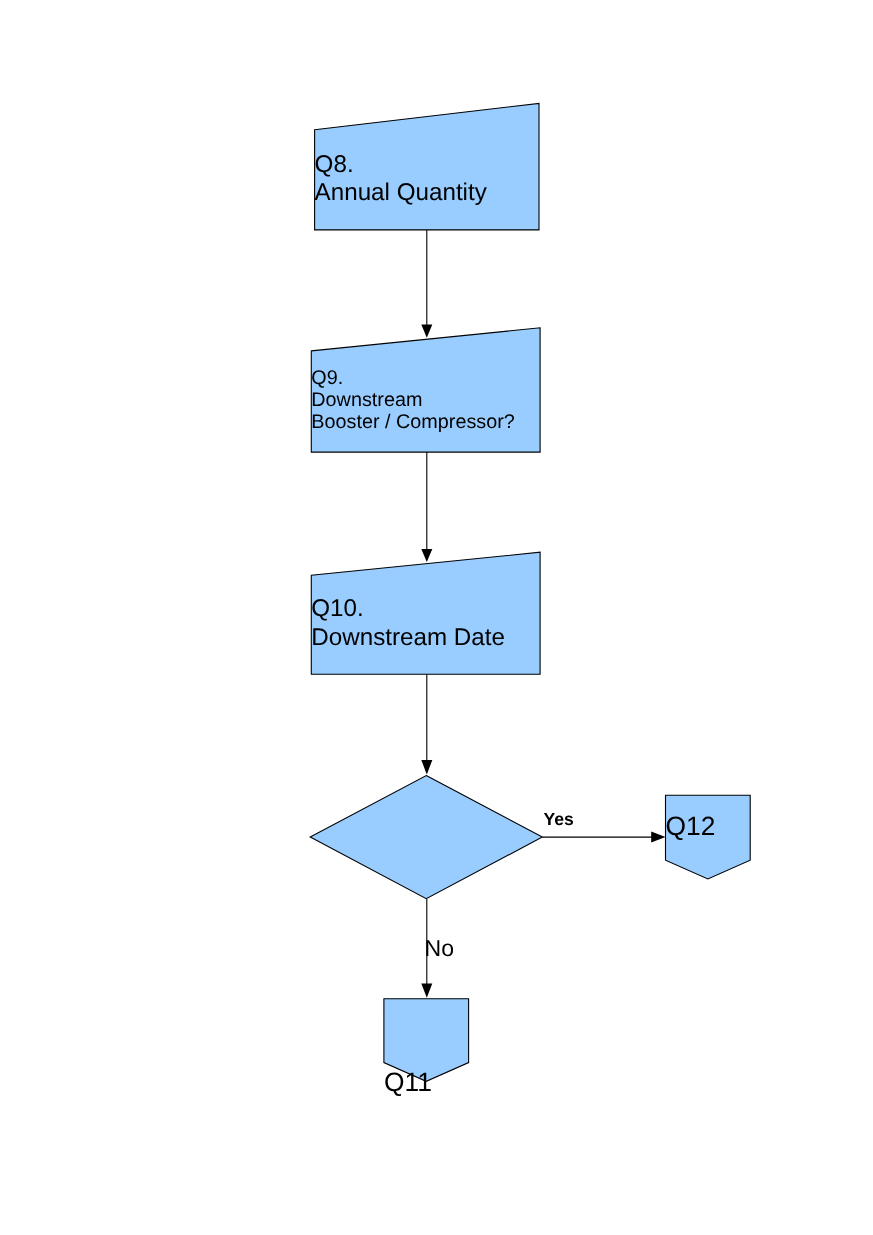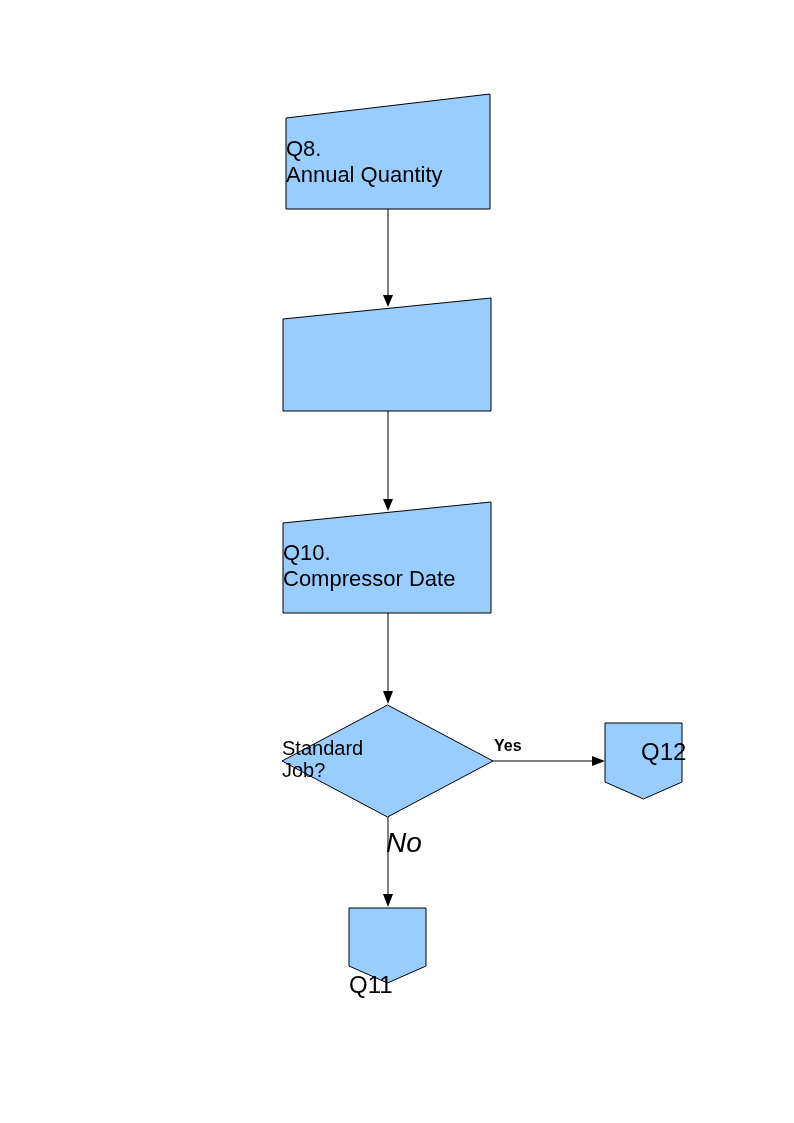--- a/index.html
+++ b/index.html
@@ -50,35 +50,34 @@
   .label-q10 {
     left: 283px; top: 540px; width: 208px;
     font-size: 22px; line-height: 26px;
   }
   .label-decision {
     left: 282px; top: 737px; width: 211px;
     font-size: 20px; line-height: 22px;
   }
   .label-q12 {
     left: 605px; top: 740px; width: 77px;
-    font-size: 24px; line-height: 24px; margin-left: 36px;
+    font-size: 24px; line-height: 24px;
   }
   .label-q11 {
     left: 349px; top: 925px; width: 77px;
     font-size: 24px; line-height: 24px; margin-top: 48px;
   }
   .label-yes {
     left: 494px; top: 734px; width: 86px;
     font-size: 16px; line-height: 24px; font-weight: bold;
   }
   .label-no {
-    left: 386px; top: 831px; width: 60px;
-    font-size: 28px; line-height: 24px;
+    left: 386px; top: 851px; width: 60px;
+    font-size: 21px; line-height: 24px;
     text-align: left;
-    font-style: italic;
   }
 </style>
 </head>
 <body>
 
 <div class="page">
 
   <svg class="diagram-layer" width="794" height="1123" viewBox="0 0 794 1123">
 
     <line class="edge-line" x1="388" y1="209" x2="388" y2="296"></line>
@@ -105,26 +104,27 @@
     <polygon class="node-shape" points="387.5,705 493,761 387.5,817 282,761" fill="#99CCFF"></polygon>
 
     <polygon class="node-shape" points="605,723 682,723 682,782 643.5,799 605,782" fill="#99CCFF"></polygon>
 
     <polygon class="node-shape" points="349,908 426,908 426,966 387.5,983 349,966" fill="#99CCFF"></polygon>
   </svg>
 
   <div class="label label-q8">Q8.
 Annual Quantity</div>
 
+  <div class="label label-q9">Q9.
+Downstream
+Booster / Compressor?</div>
 
   <div class="label label-q10">Q10.
-Compressor Date</div>
+Downstream Date</div>
 
-  <div class="label label-decision">Standard
-Job?</div>
 
   <div class="label label-q12">Q12</div>
 
   <div class="label label-q11">Q11</div>
 
   <div class="label label-yes">Yes</div>
 
   <div class="label label-no">No</div>
 
 </div>

